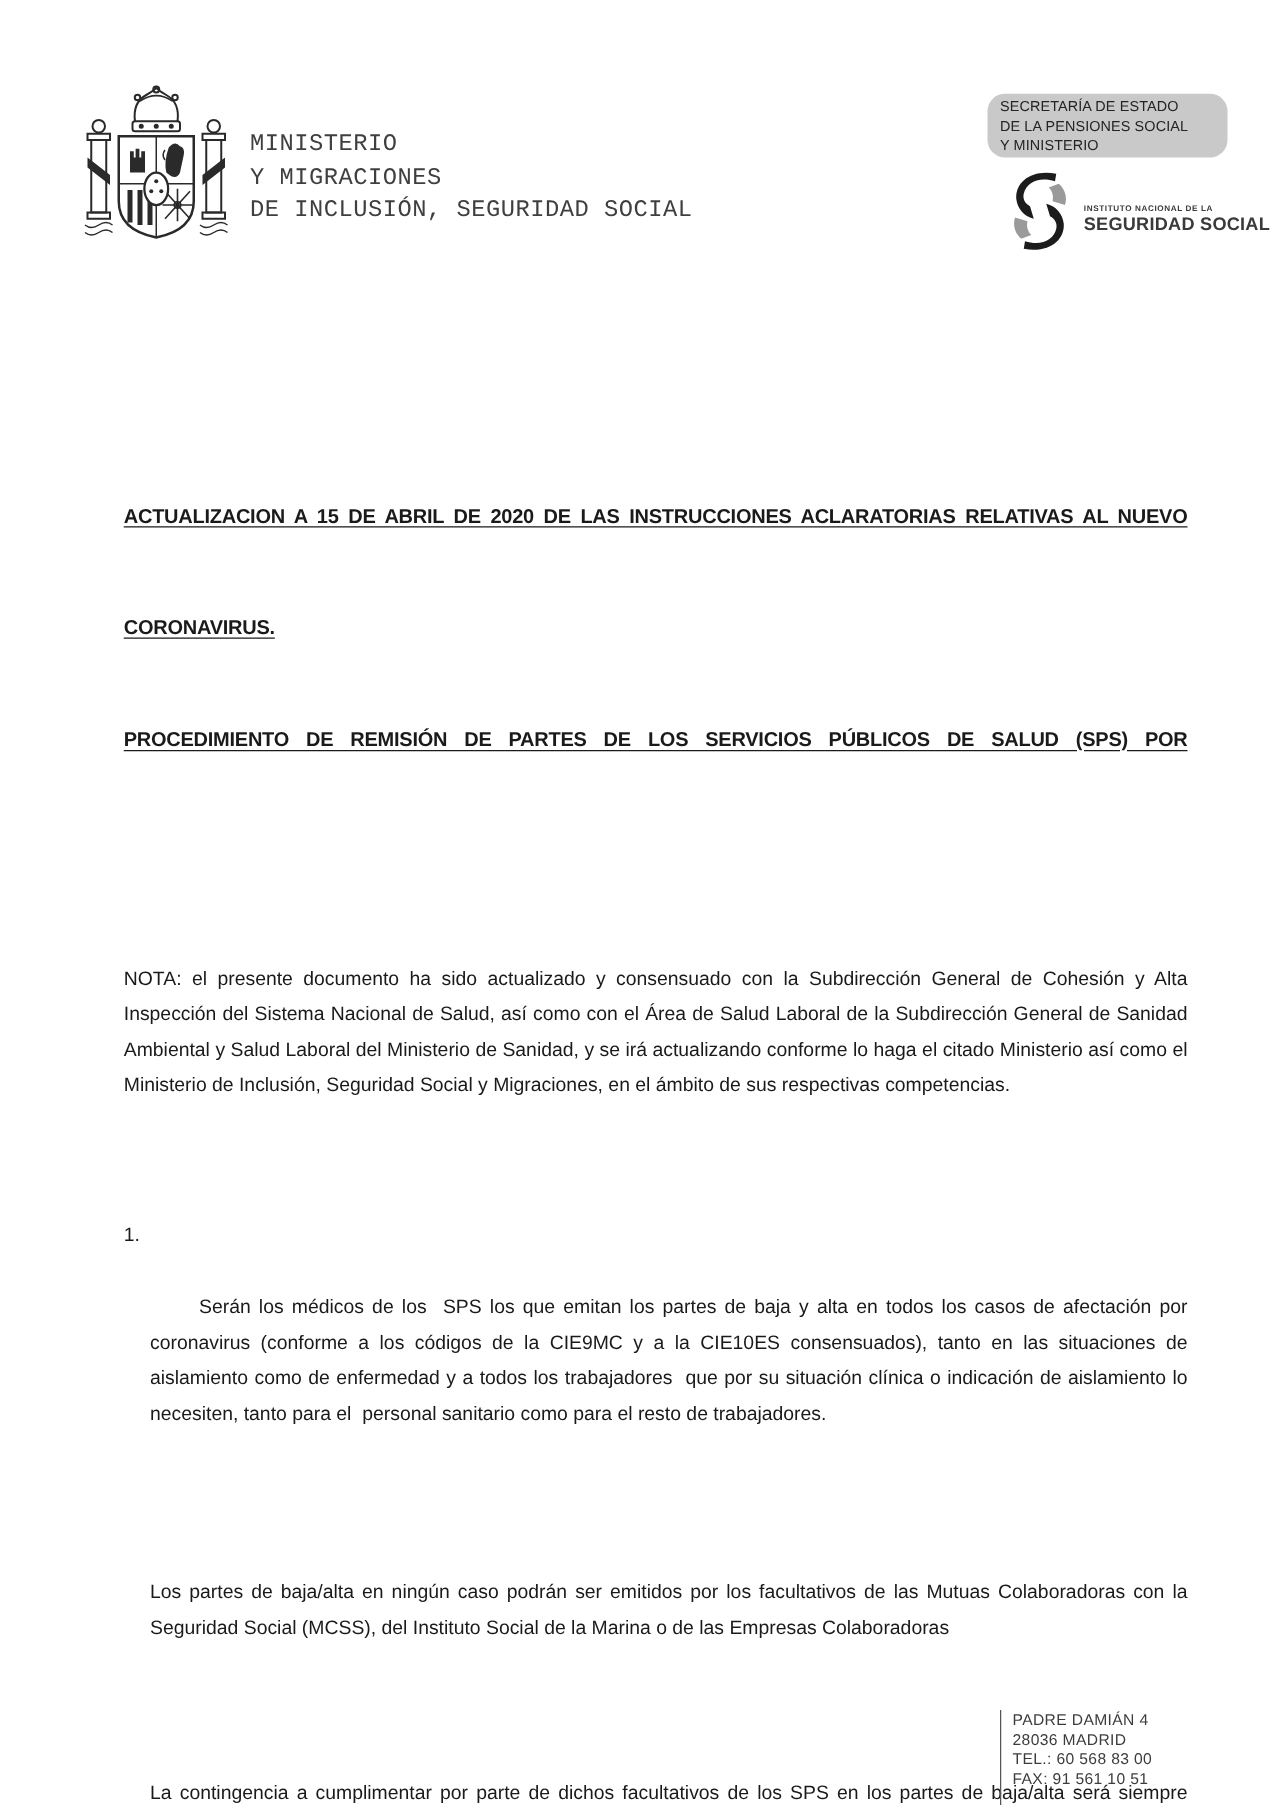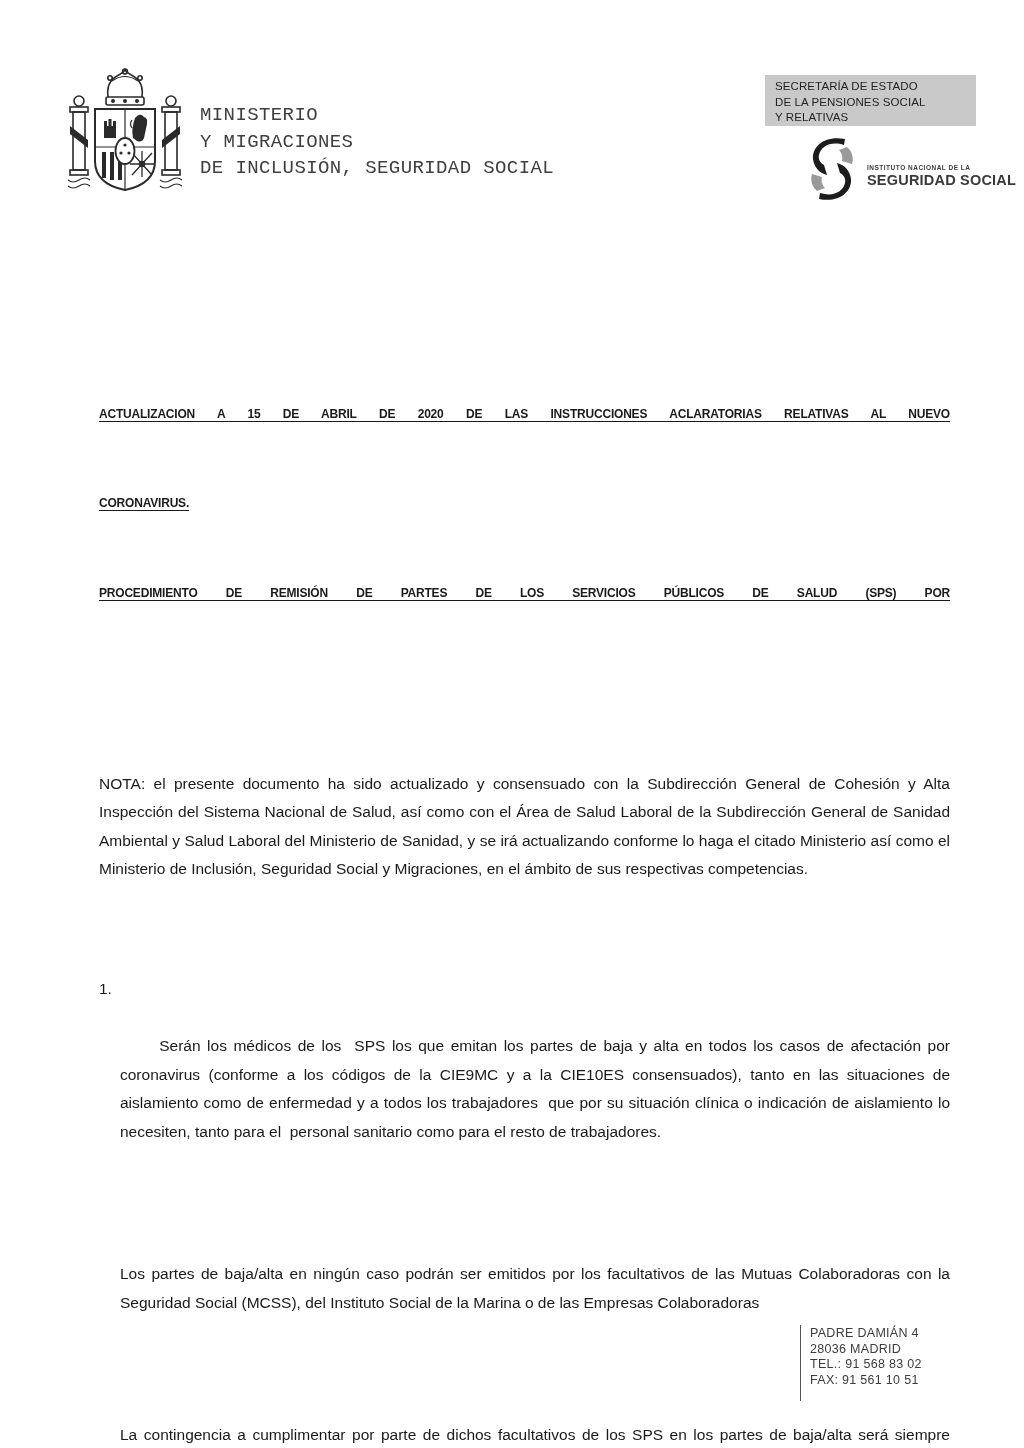--- a/index.html
+++ b/index.html
@@ -14,51 +14,51 @@
     margin:0 auto;
   }
   
   .coat { position:absolute; left:62px; top:68px; }
   .ministry {
     position:absolute; left:200px; top:102px;
     font-size:19px; line-height:26.5px;
     color:#3f3f3f; letter-spacing:0.4px;font-family:Liberation Mono, monospace;
   }
   .sec-box {
-    position:absolute; left:765px; top:75px;
-    width:211px; height:51px;
+    position:absolute; left:790px; top:75px;
+    width:192px; height:51px;
     background:#c9c9c9; color:#242424;
     font-size:11.5px; line-height:15.5px;
-    padding:4px 0 0 10px; letter-spacing:0.1px;
+    padding:4px 0 0 10px; letter-spacing:0.1px;border-radius:14px;
   }
   .inss { position:absolute; left:811px; top:137px; display:flex; }
   .inss-text { margin-left:12px; margin-top:27px; color:#3a3a3a; }
   .inss-top { font-size:6.5px; font-weight:bold; letter-spacing:0.5px; }
   .inss-bottom { font-size:14.5px; font-weight:800; letter-spacing:0.2px; margin-top:1px;text-align:right; }
   
   .content {
     position:absolute; left:99px; top:255px; width:851px;
     font-size:15.5px; line-height:28.5px;
     text-align:justify; white-space:pre-wrap;
   }
   .title-line {
-    font-weight:bold; font-size:12px; line-height:32.5px;
+    font-weight:bold; font-size:16px; line-height:32.5px;
     text-decoration:underline; text-underline-offset:3px;
     letter-spacing:-0.2px;
   }
   .tjust { text-align-last:justify; }
   .nota { margin-top:18px; }
   .num-item { position:relative; padding-left:21px; }
   .num-item .num { position:absolute; left:0; top:0; }
   .mt1 { margin-top:6px; }
   .sub-para { padding-left:21px; }
   .mt2 { margin-top:18px; }
   
   .footer {
-    position:absolute; left:800px; top:1325px; width:200px; height:76px;
+    position:absolute; left:800px; top:1368px; width:200px; height:76px;
     border-left:1.5px solid #555;
     padding-left:9px; padding-top:1px;
     font-size:12.5px; line-height:15.5px;
     color:#3c3c3c; letter-spacing:0.3px;
   }
 </style>
 </head>
 <body>
 
 <div class="page">
@@ -123,21 +123,21 @@
 
   <div class="ministry">
     <div>MINISTERIO</div>
     <div>Y MIGRACIONES</div>
     <div>DE INCLUSIÓN, SEGURIDAD SOCIAL</div>
   </div>
 
   <div class="sec-box">
     <div>SECRETARÍA DE ESTADO</div>
     <div>DE LA PENSIONES SOCIAL</div>
-    <div>Y RELATIVAS</div>
+    <div>Y MINISTERIO</div>
   </div>
 
   <div class="inss">
     <svg width="44" height="66" viewBox="0 0 44 66">
       <path d="M34,2 C14,-2 1,9 2,22 C3,30 8,36 16,38 L13,28 C9,26 7,22 8,18 C10,9 20,4 33,8 Z" fill="#1c1c1c"></path>
       <path d="M36,10 C41,14 43,21 41,27 L31,24 C32,20 31,16 28,13 Z" fill="#9a9a9a"></path>
       <path d="M8,62 C28,66 41,55 40,42 C39,34 34,28 26,26 L29,36 C33,38 35,42 34,46 C32,55 22,60 9,56 Z" fill="#1c1c1c"></path>
       <path d="M6,54 C1,50 -1,43 1,37 L11,40 C10,44 11,48 14,51 Z" fill="#9a9a9a"></path>
     </svg>
     <div class="inss-text">
@@ -167,17 +167,17 @@
 
     
 
     
 
   </div>
 
   <div class="footer">
     <div>PADRE DAMIÁN 4</div>
     <div>28036 MADRID</div>
-    <div>TEL.: 91 568 83 02</div>
+    <div>TEL.: 60 568 83 00</div>
     <div>FAX: 91 561 10 51</div>
   </div>
 
 </div>
 
 </body></html>

